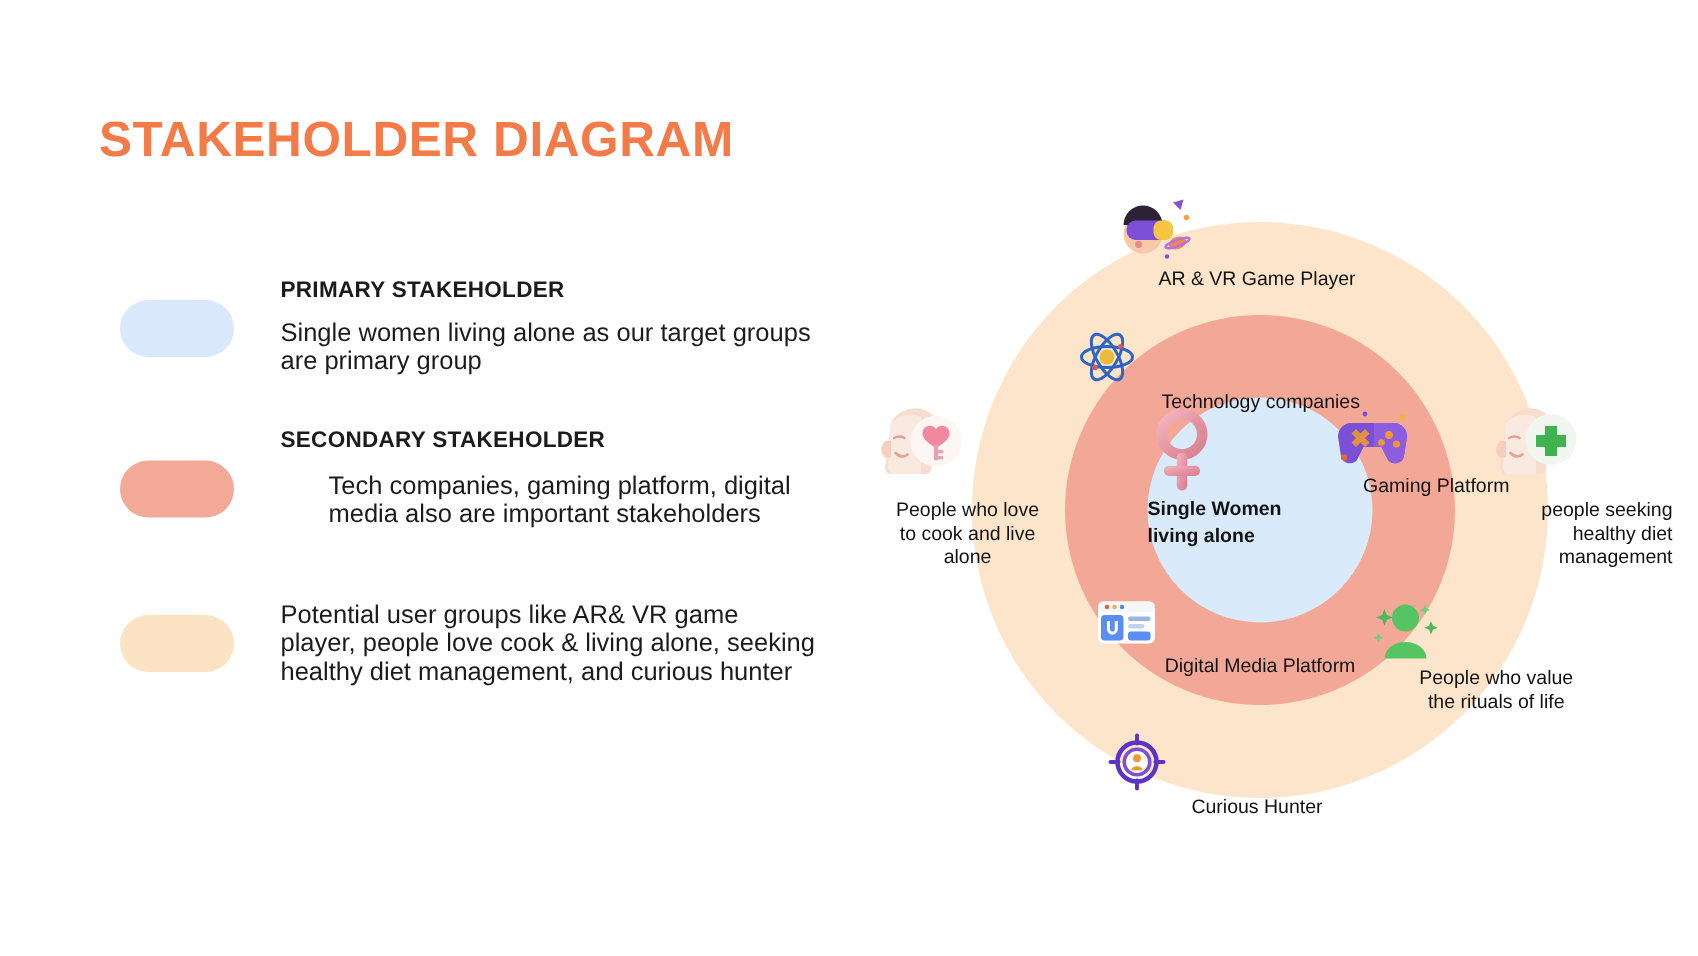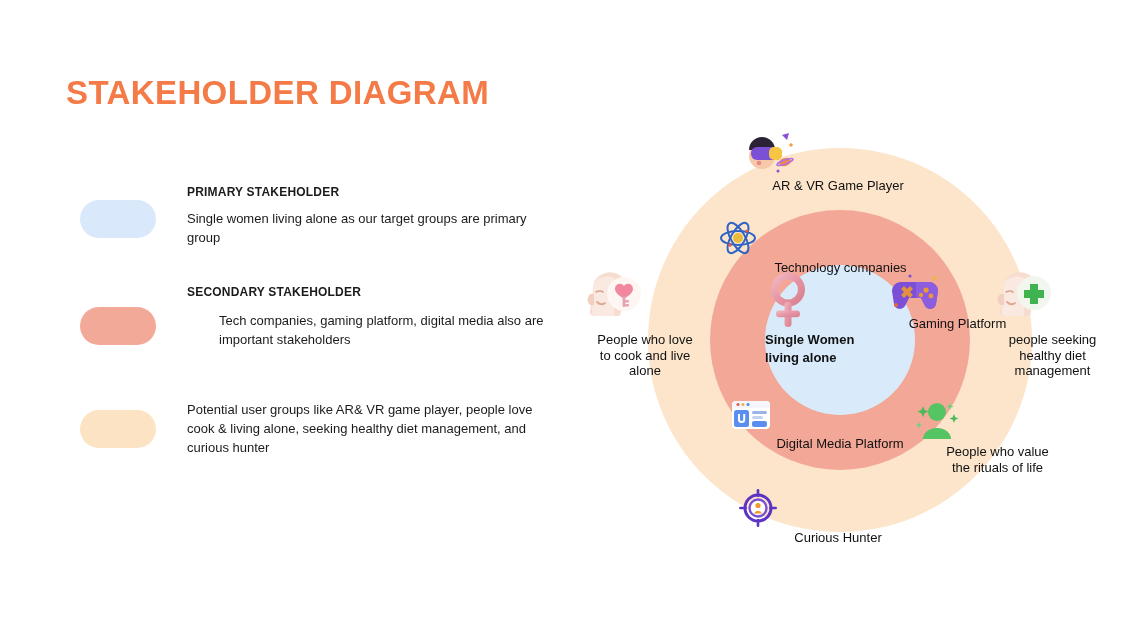--- a/index.html
+++ b/index.html
@@ -20,25 +20,25 @@
 
   
   .legend { position: absolute; left: 80px; top: 180px; width: 470px; }
   .legend-row { position: absolute; left: 0; width: 470px; }
   .pill {
     position: absolute; left: 0;
     width: 76px; height: 38px; border-radius: 19px;
   }
   .legend-text { position: absolute; left: 107px; width: 360px; }
   .legend-title {
-    font-size: 12px; font-weight: 600; color: #1b1b1b;
+    font-size: 15px; font-weight: 600; color: #1b1b1b;
     letter-spacing: 0.2px; margin-bottom: 10px;
   }
   .legend-desc {
-    font-size: 13px; color: #1b1b1b; line-height: 19px;
+    font-size: 17px; color: #1b1b1b; line-height: 19px;
   }
 
   #row1 { top: 5px; }
   #row1 .pill { top: 15px; }
   #row2 { top: 105px; }
   #row2 .pill { top: 22px; }
   #row3 { top: 220px; }
   #row3 .pill { top: 10px; }
 
   
@@ -74,21 +74,21 @@
   #n-arvr      { left: 148px; top: 12px;  width: 200px; }
   #n-tech      { left: 128px; top: 98px;  width: 245px; }
   #n-gaming    { left: 300px; top: 152px; width: 135px; }
   #n-digital   { left: 140px; top: 278px; width: 220px; }
   #n-curious   { left: 148px; top: 368px; width: 200px; }
   #n-cook      { left: -10px; top: 152px; width: 130px; }
   #n-diet      { left: 400px; top: 152px; width: 125px; text-align: left; }
   #n-rituals   { left: 320px; top: 278px; width: 175px; }
 
   #n-diet .ico { margin-left: 0; }
-  #n-diet .lbl { text-align: center; }
+  #n-diet .lbl { text-align: right; }
   #n-gaming .lbl { white-space: nowrap; }
 
   svg { display: block; }
 </style>
 </head>
 <body>
 
 <div class="page">
 
   <div class="title">STAKEHOLDER DIAGRAM</div>

